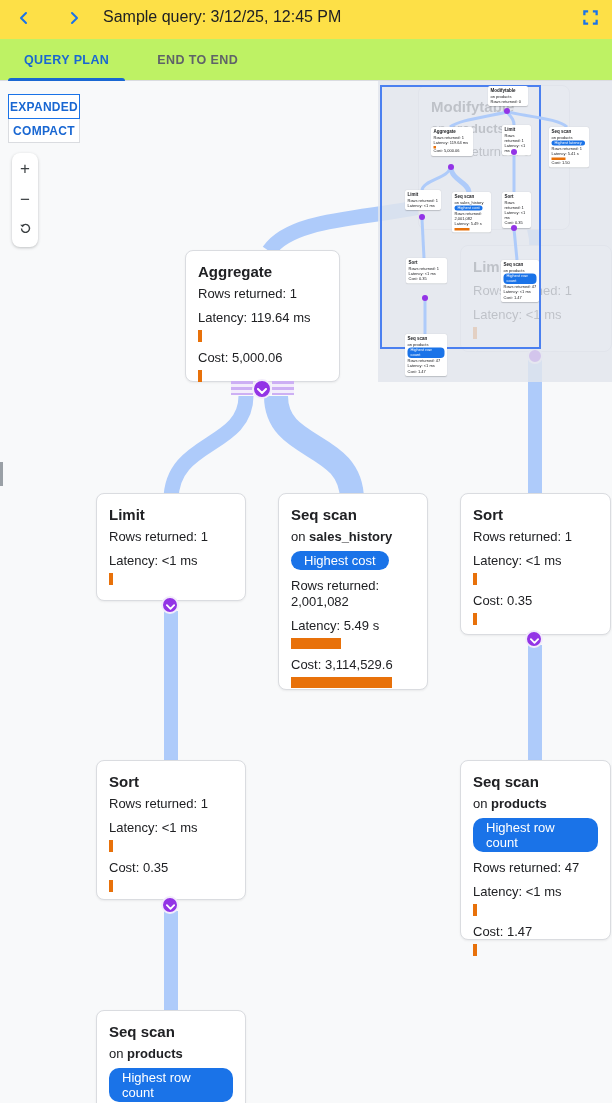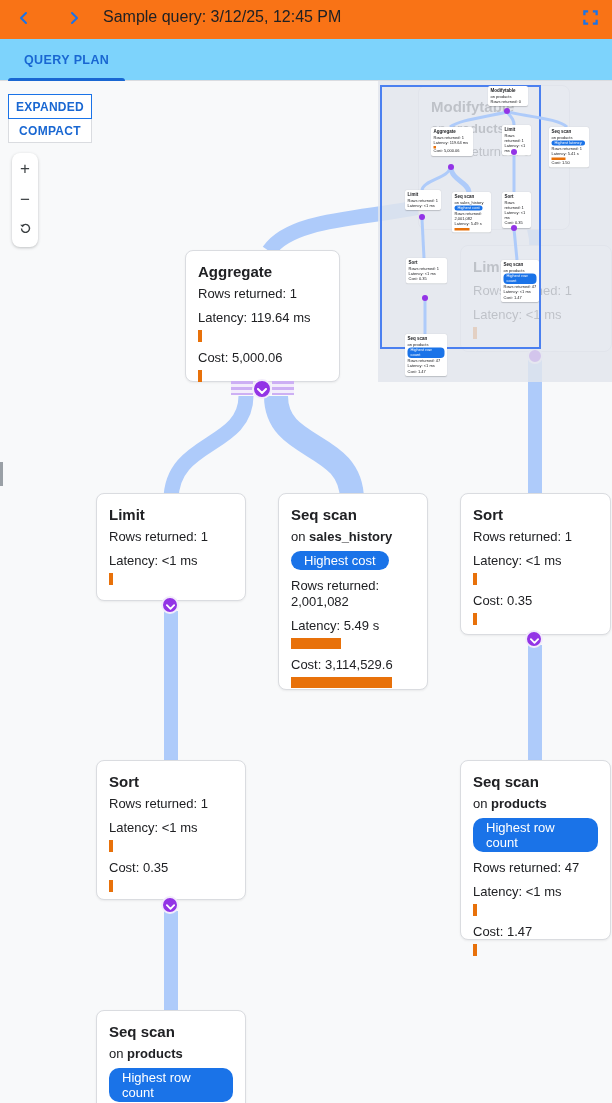--- a/index.html
+++ b/index.html
@@ -1,31 +1,31 @@
 <!DOCTYPE html>
 <html><head>
 <meta charset="utf-8">
 <style>
   * { margin:0; padding:0; box-sizing:border-box; }
   html,body { width:612px; height:1103px; overflow:hidden; background:#fff;
     font-family:"Liberation Sans", sans-serif; color:#202124; }
   .stage { position:relative; width:612px; height:1103px; overflow:hidden; }
 
   
-  .header { position:absolute; left:0; top:0; width:612px; height:44px; background:#f97316;
+  .header { position:absolute; left:0; top:0; width:612px; height:44px; background:#fde047;
     border-bottom:1px solid #e8eaed; z-index:20; }
   .nav-btn { position:absolute; top:8px; width:24px; height:24px; display:flex;
     align-items:center; justify-content:center; cursor:pointer; }
   .nav-back { left:12px; } .nav-fwd { left:62px; }
   .hdr-title { position:absolute; left:103px; top:8px; font-size:16px; color:#202124; }
   .fs-btn { position:absolute; right:10px; top:7px; width:24px; height:24px; display:flex;
     align-items:center; justify-content:center; }
 
   
-  .tabbar { position:absolute; left:0; top:39px; width:612px; height:42px; background:#7dd3fc;
+  .tabbar { position:absolute; left:0; top:39px; width:612px; height:42px; background:#bef264;
     border-bottom:1px solid #dadce0; z-index:20; display:flex;text-align:center; }
   .tab { height:42px; display:flex; align-items:center; justify-content:center;
     font-size:12.5px; font-weight:700; letter-spacing:.4px; color:#5f6368; position:relative;
     padding:0 24px; cursor:pointer; }
   .tab.active { color:#1967d2; }
   .tab.active::after { content:""; position:absolute; left:8px; right:8px; bottom:0;
     height:3px; background:#1967d2; border-radius:3px 3px 0 0; }
 
   
   .canvas { position:absolute; left:0; top:81px; width:612px; height:1022px;
@@ -67,21 +67,21 @@
     transform-origin:top left; box-shadow:0 1px 2px rgba(60,64,67,.25); }
   .mm-t { font-weight:700; font-size:9px; }
   .mm-badge { display:inline-block; background:#1a73e8; color:#fff; border-radius:8px;
     padding:0 6px; font-size:8px; margin:1px 0; }
   .mm-bar { height:5px; background:#e8710a; margin-top:2px; }
   .mm-dot { position:absolute; width:6px; height:6px; border-radius:50%;
     background:#9334e6; z-index:7; }
 
   
   .toggle-box { position:absolute; left:8px; top:13px; z-index:10; width:84px; }
-  .toggle-btn { width:84px; height:25px; background:#fff; display:flex; align-items:center;
+  .toggle-btn { width:72px; height:25px; background:#fff; display:flex; align-items:center;
     justify-content:center; font-size:12px; font-weight:700; letter-spacing:.3px;
     color:#1967d2; cursor:pointer; }
   .toggle-btn.sel { border:1px solid #1a73e8; position:relative; z-index:2; }
   .toggle-btn.unsel { border:1px solid #dadce0; margin-top:-1px; }
   .zoomctl { position:absolute; left:12px; top:72px; width:26px; height:94px; background:#fff;
     border-radius:8px; box-shadow:0 1px 3px rgba(60,64,67,.3); z-index:10;
     display:flex; flex-direction:column; }
   .zoomctl .zbtn { flex:1; display:flex; align-items:center; justify-content:center;
     font-size:17px; color:#3c4043; cursor:pointer; }
 
@@ -113,20 +113,21 @@
       <span>
         <svg width="17" height="17" viewBox="0 0 18 18">
             <path d="M2.5 6.5v-4h4 M11.5 2.5h4v4 M15.5 11.5v4h-4 M6.5 15.5h-4v-4" fill="none" stroke="#1a73e8" stroke-width="2.4"></path>
           </svg>
       </span>
     </div>
   </div>
 
   <div class="tabbar">
     <div class="tab active">QUERY PLAN</div>
+    <div class="tab">END TO END</div>
   </div>
 
   <div class="canvas">
 
     <svg class="edges" width="612" height="1103">
       <path class="edge" stroke-width="15" d="M269,251 C300,205 430,225 486,182"></path>
       <path class="edge" stroke-width="11" d="M489,180 C520,198 535,214 535,250"></path>
       <path class="edge" stroke-width="14" d="M535,358 L535,500"></path>
       <path class="edge" stroke-width="15" d="M246,396 C246,448 171,440 171,500"></path>
       <path class="edge" stroke-width="24" d="M276,396 C276,452 352,440 352,500"></path>

